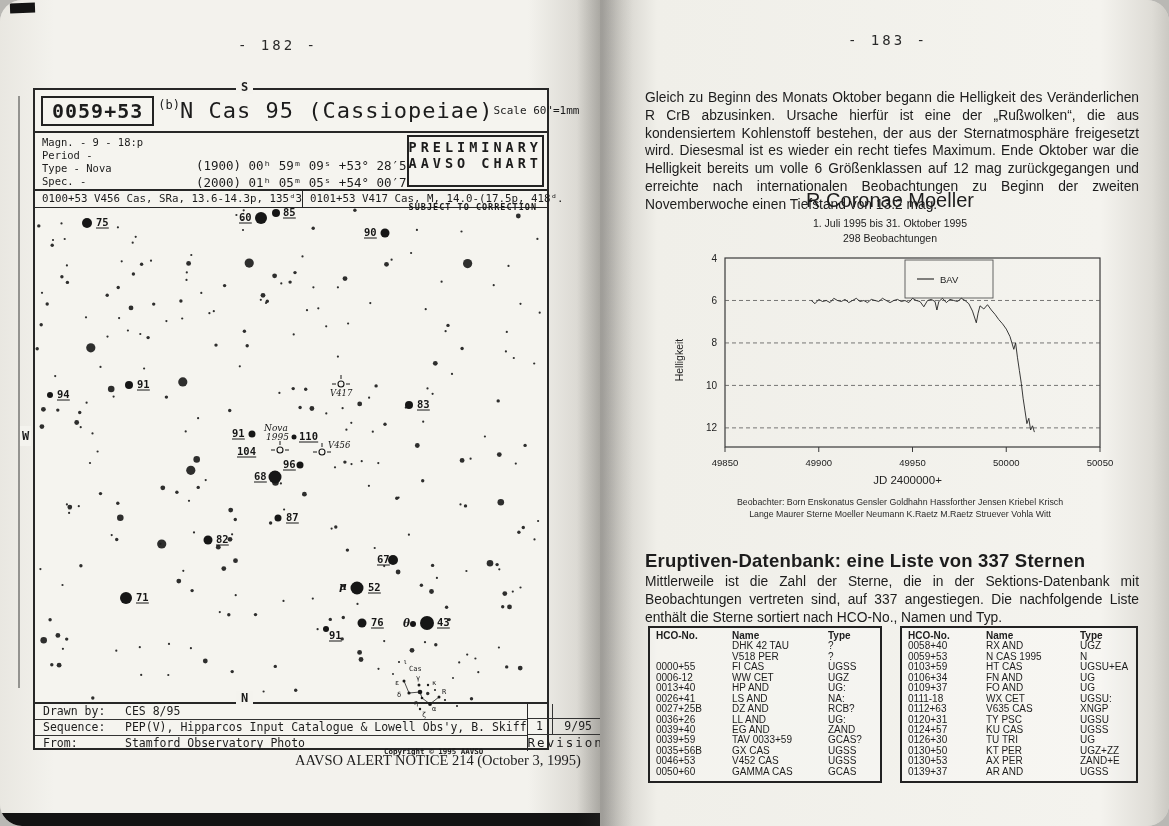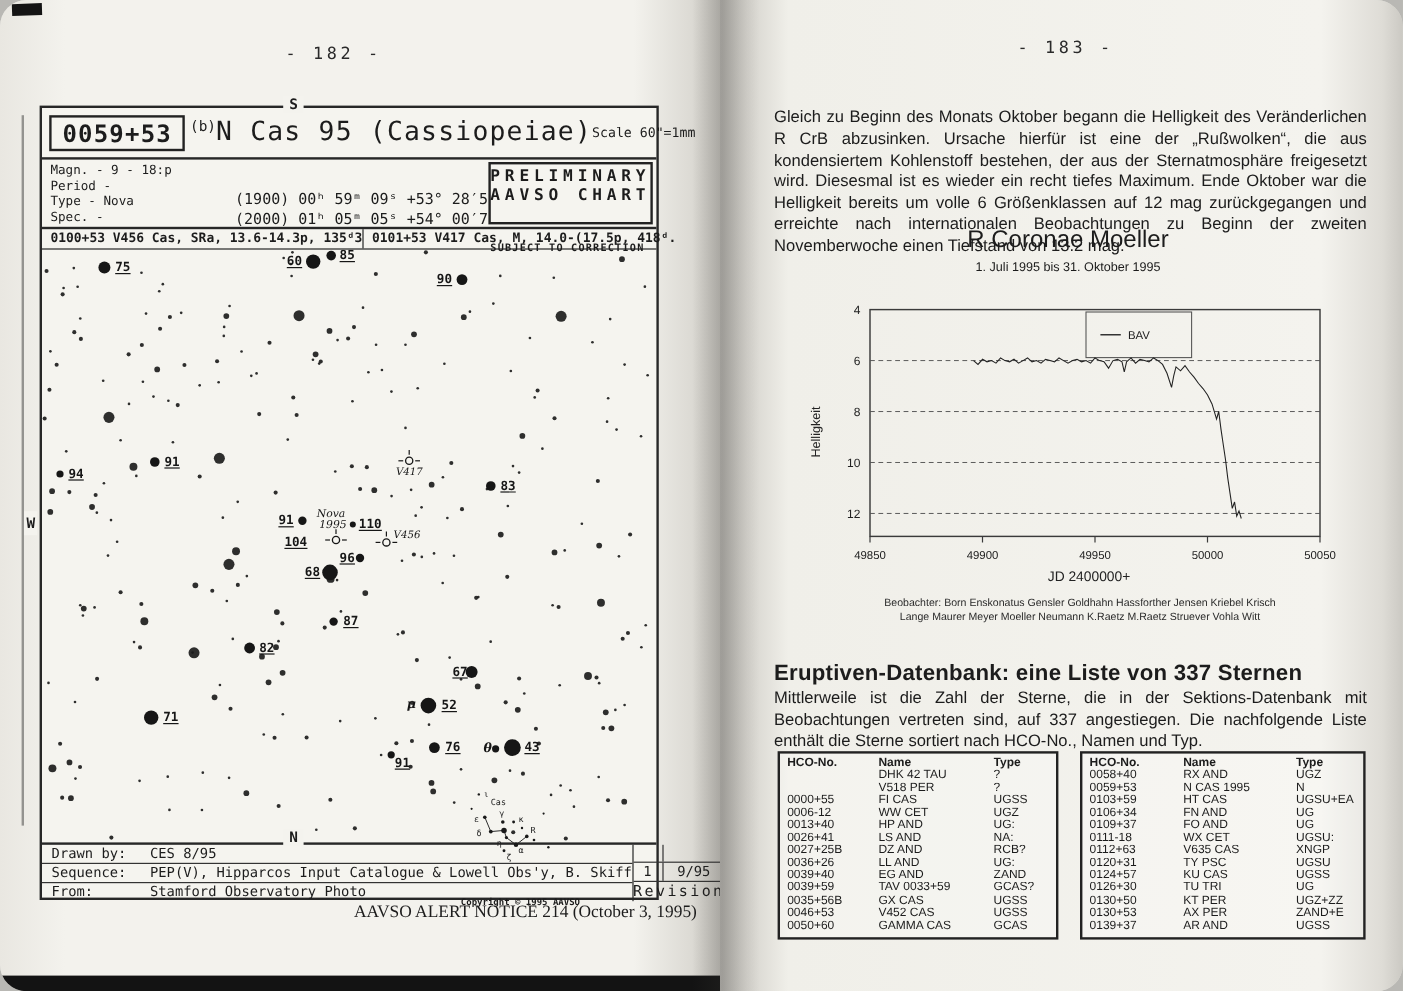--- a/index.html
+++ b/index.html
@@ -20,21 +20,21 @@
   .sub{font-size:12px;margin:2px 0 14px 4px;}
   .c-title{flex:1;text-align:center;font-size:22px;letter-spacing:1px;white-space:nowrap;}
   .scale{font-size:11px;margin-right:6px;white-space:nowrap;}
   .hdr2{display:flex;height:56px;border-top:2px solid #272727;}
   .info-col{width:152px;font-size:10.5px;line-height:13px;padding:3px 0 0 7px;}
   .coord-col{flex:1;font-size:12.5px;line-height:17px;padding-top:24px;padding-left:8px;white-space:nowrap;margin-left:23px;}
   .stamp{width:156px;margin:2px 3px 2px 0;border:2px solid #222;text-align:left;padding-top:2px;}
   .stamp .big{font-size:13.5px;font-weight:bold;letter-spacing:4px;line-height:16px;white-space:nowrap;}
   .stamp .small{font-size:8.5px;font-weight:bold;letter-spacing:1px;margin-top:31px;}
   .hdr3{display:flex;height:16px;border-top:2px solid #272727;border-bottom:1.5px solid #272727;
-        font-size:10.8px;line-height:15px;white-space:nowrap;font-weight:bold;}
+        font-size:10.8px;line-height:15px;white-space:nowrap;}
   .hdr3 span{padding-left:7px;}
   .hdr3 .v2{border-left:1.5px solid #272727;margin-left:auto;width:49.5%;}
   .field{position:relative;height:494px;overflow:hidden;}
   .cfooter{display:flex;height:47px;border-top:2px solid #272727;font-size:11.5px;}
   .frows{flex:1;}
   .frow{height:15px;line-height:15px;padding-left:8px;white-space:nowrap;border-bottom:1px solid #333;}
   .frow:last-child{border-bottom:none;}
   .frow b{font-weight:normal;display:inline-block;}
   .rev{width:78px;border-left:1.5px solid #272727;display:flex;flex-direction:column;}
   .rev .r1,.rev .r2{display:flex;height:15px;line-height:15px;border-bottom:1px solid #333;}
@@ -506,20 +506,21 @@
     <div class="bottom-strip"></div>
   </div>
 
   <div class="page-right">
     <div class="pagenum pr" style="left:248px;top:32px;">- 183 -</div>
 
     <div class="art-body pr" style="left:45px;top:89px;width:494px;">Gleich zu Beginn des Monats Oktober begann die Helligkeit des Veränderlichen R CrB abzusinken. Ursache hierfür ist eine der „Rußwolken“, die aus kondensiertem Kohlenstoff bestehen, der aus der Sternatmosphäre freigesetzt wird. Diesesmal ist es wieder ein recht tiefes Maximum. Ende Oktober war die Helligkeit bereits um volle 6 Größenklassen auf 12 mag zurückgegangen und erreichte nach internationalen Beobachtungen zu Beginn der zweiten Novemberwoche einen Tiefstand von 13.2 mag.</div>
 
     <div class="rc-title pr" style="left:60px;top:189px;width:460px;">R Coronae Moeller</div>
     <div class="rc-sub pr" style="left:60px;top:217px;width:460px;">1. Juli 1995 bis 31. Oktober 1995</div>
+    <div class="rc-sub pr" style="left:60px;top:232px;width:460px;">298 Beobachtungen</div>
 
     <svg class="pr" id="curve-svg" style="left:55px;top:248px;" width="480" height="238" viewBox="0 0 480 238">
         <rect x="70" y="10" width="375" height="189" fill="none" stroke="#3a3a3a" stroke-width="1.2"></rect>
         <text x="62" y="13.5" text-anchor="end" font-size="10" font-family="&quot;Liberation Sans&quot;,sans-serif" fill="#222">4</text>
         <line x1="70" y1="52.47191011235955" x2="445" y2="52.47191011235955" stroke="#555" stroke-width="0.8" stroke-dasharray="4 3"></line>
         <text x="62" y="55.97191011235955" text-anchor="end" font-size="10" font-family="&quot;Liberation Sans&quot;,sans-serif" fill="#222">6</text>
         <line x1="70" y1="94.9438202247191" x2="445" y2="94.9438202247191" stroke="#555" stroke-width="0.8" stroke-dasharray="4 3"></line>
         <text x="62" y="98.4438202247191" text-anchor="end" font-size="10" font-family="&quot;Liberation Sans&quot;,sans-serif" fill="#222">8</text>
         <line x1="70" y1="137.41573033707863" x2="445" y2="137.41573033707863" stroke="#555" stroke-width="0.8" stroke-dasharray="4 3"></line>
         <text x="62" y="140.91573033707863" text-anchor="end" font-size="10" font-family="&quot;Liberation Sans&quot;,sans-serif" fill="#222">10</text>
@@ -537,21 +538,21 @@
         <text x="445" y="218" text-anchor="middle" font-size="9.5" font-family="&quot;Liberation Sans&quot;,sans-serif" fill="#222">50050</text>
         <text x="28" y="112" text-anchor="middle" font-size="10.5" font-family="&quot;Liberation Sans&quot;,sans-serif" fill="#222" transform="rotate(-90 28 112)">Helligkeit</text>
         <text x="252.5" y="236" text-anchor="middle" font-size="11.5" font-family="&quot;Liberation Sans&quot;,sans-serif" fill="#222">JD 2400000+</text>
         <rect x="250" y="12" width="88" height="38" fill="none" stroke="#555" stroke-width="0.9"></rect>
         <line x1="262" y1="31" x2="279" y2="31" stroke="#333" stroke-width="1.2"></line>
         <text x="285" y="34.5" font-size="9.5" font-family="&quot;Liberation Sans&quot;,sans-serif" fill="#222">BAV</text>
         <polyline points="156.3,52.5 160.0,55.7 163.8,51.4 167.5,53.5 171.3,52.5 175.0,54.6 178.8,50.3 182.5,52.5 186.3,53.5 190.0,51.4 193.8,54.6 197.5,52.5 201.3,50.3 205.0,53.5 208.8,52.5 212.5,54.6 216.3,51.4 220.0,52.5 223.8,53.5 227.5,50.3 231.3,52.5 235.0,54.6 238.8,52.5 242.5,51.4 246.3,53.5 250.0,52.5 253.8,54.6 257.5,50.3 261.3,52.5 265.0,53.5 268.8,58.8 272.5,52.5 276.3,51.4 280.0,53.5 281.9,62.0 283.8,53.5 287.5,50.3 291.3,54.6 295.0,51.4 298.8,52.5 302.5,53.5 306.3,50.3 310.0,52.5 313.8,55.7 317.5,63.1 321.3,74.8 323.1,65.2 325.0,57.8 328.8,61.0 332.5,56.7 336.3,62.0 340.0,66.3 343.8,71.6 347.5,75.8 351.3,81.1 355.0,88.6 358.8,101.3 360.6,94.9 362.5,109.8 364.4,122.6 366.3,135.3 368.1,150.2 370.0,162.9 371.9,175.6 373.8,170.3 375.6,182.0 377.5,177.8 379.4,184.1" fill="none" stroke="#222" stroke-width="0.9"></polyline>
       </svg>
 
     <div class="obs pr" style="left:70px;top:497px;width:460px;">Beobachter: Born Enskonatus Gensler Goldhahn Hassforther Jensen Kriebel Krisch</div>
-    <div class="obs pr" style="left:70px;top:509px;width:460px;">Lange Maurer Meyer Moeller Neumann K.Raetz M.Raetz Struever Vohla Witt</div>
+    <div class="obs pr" style="left:70px;top:509px;width:460px;">Lange Maurer Sterne Moeller Neumann K.Raetz M.Raetz Struever Vohla Witt</div>
 
     <div class="art-title pr" style="left:45px;top:550px;">Eruptiven-Datenbank: eine Liste von 337 Sternen</div>
     <div class="art-body pr" style="left:45px;top:573px;width:494px;">Mittlerweile ist die Zahl der Sterne, die in der Sektions-Datenbank mit Beobachtungen vertreten sind,  auf 337 angestiegen. Die nachfolgende Liste enthält die Sterne sortiert nach HCO-No., Namen und Typ.</div>
 
     <div class="startable" id="table-left" style="left:48px;top:626px;width:222px;height:148px;grid-template-columns:76px 96px 1fr;">
         <div class="hd">HCO-No.</div>
         <div class="hd">Name</div>
         <div class="hd">Type</div>
         <div></div>
         <div>DHK 42 TAU</div>

